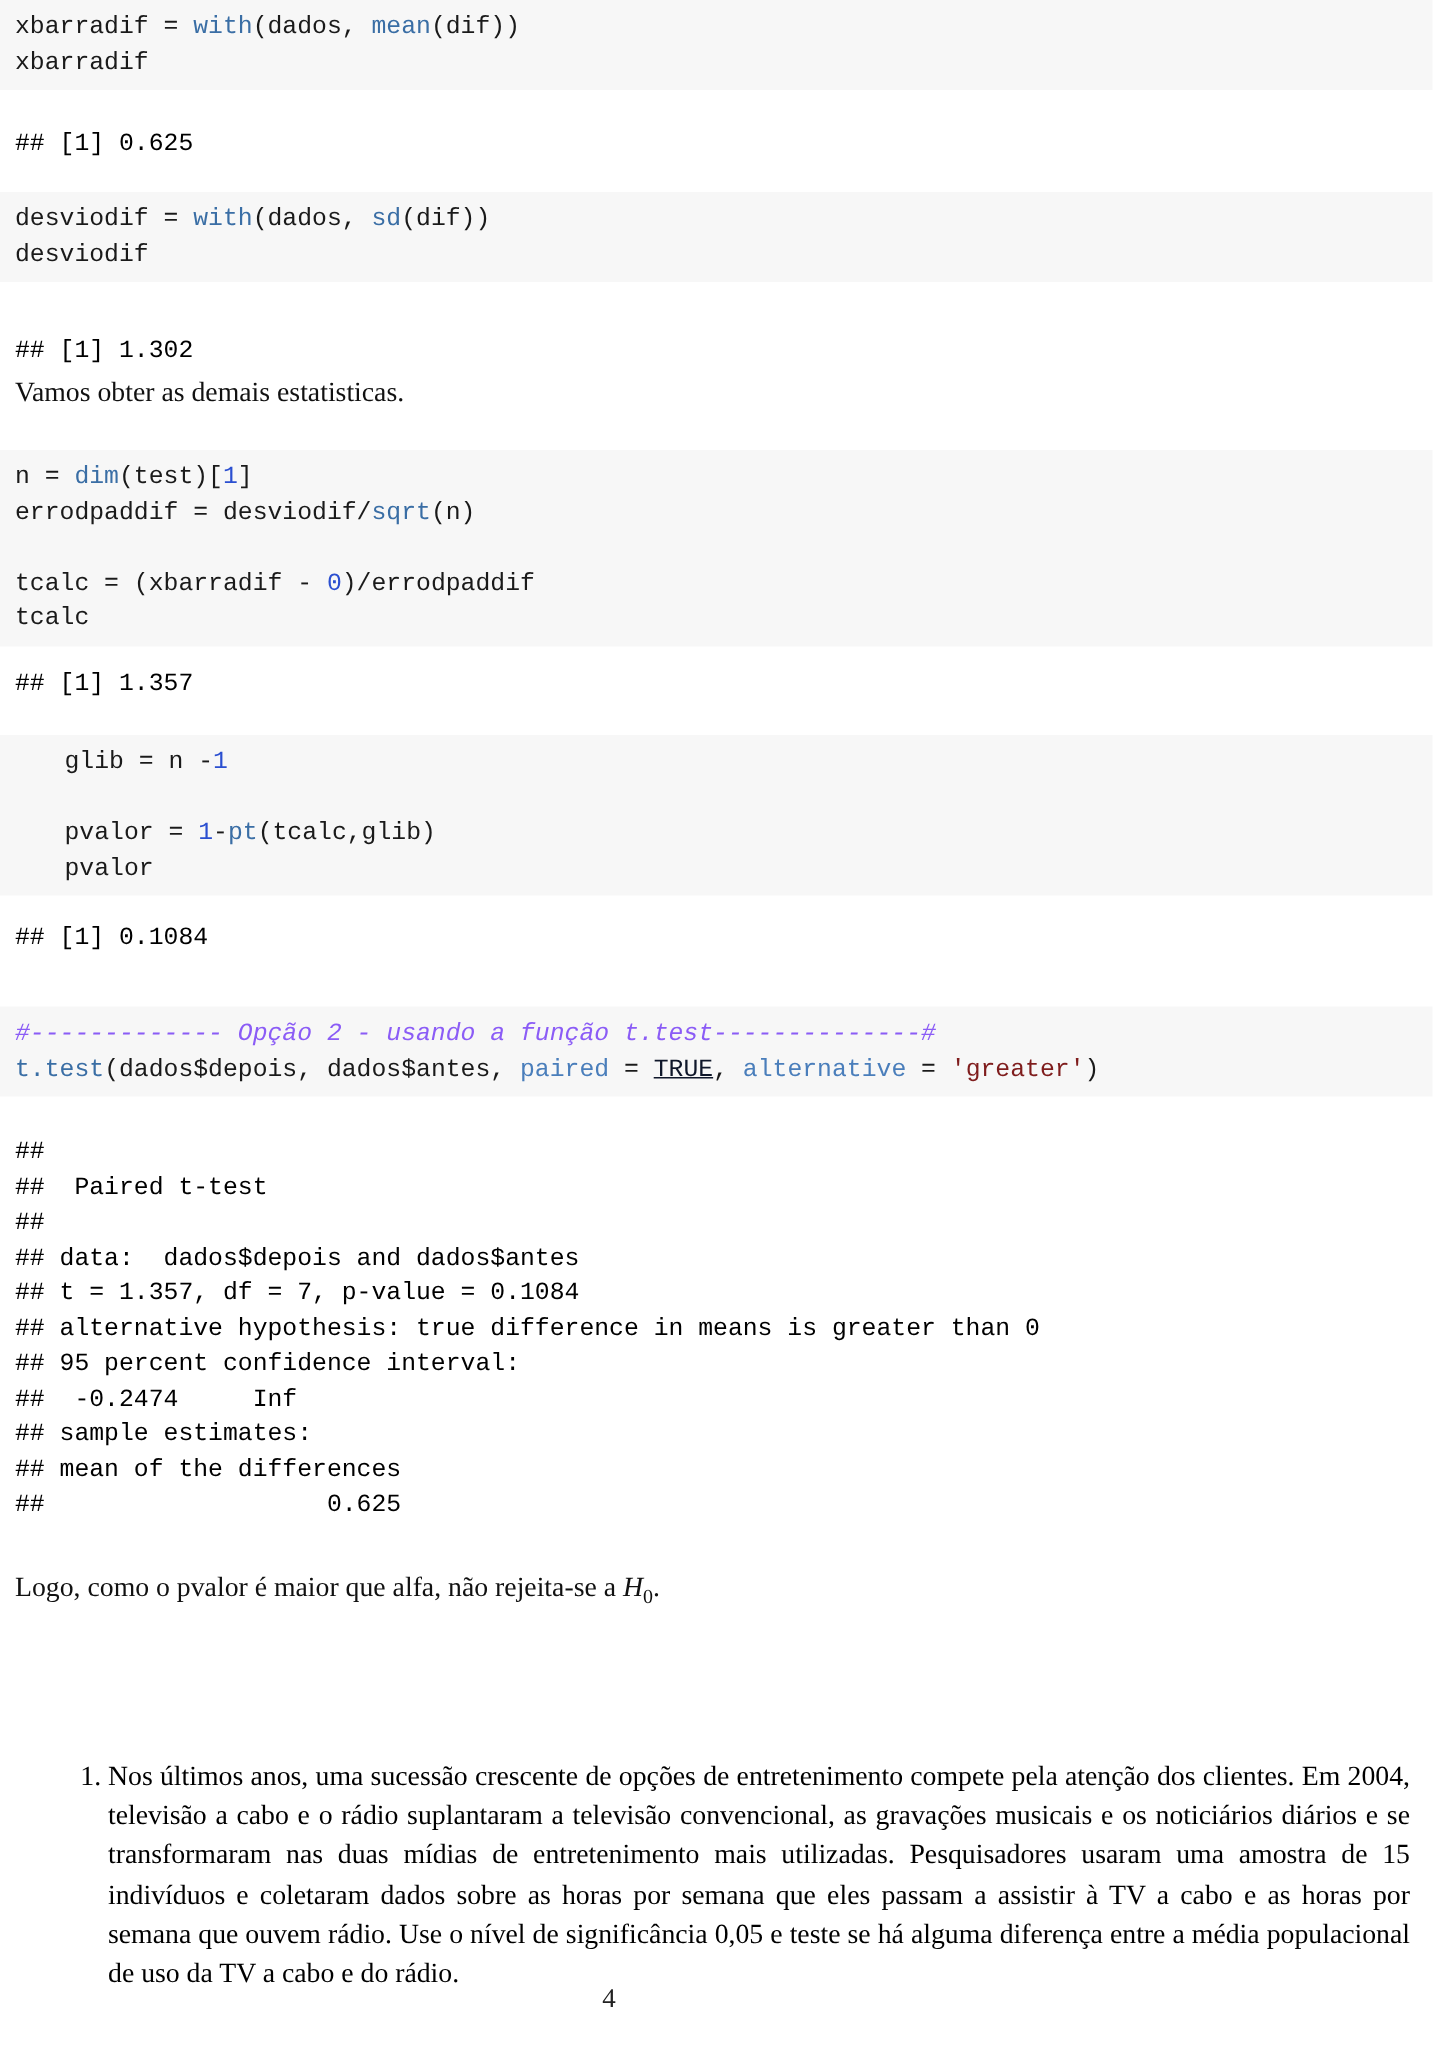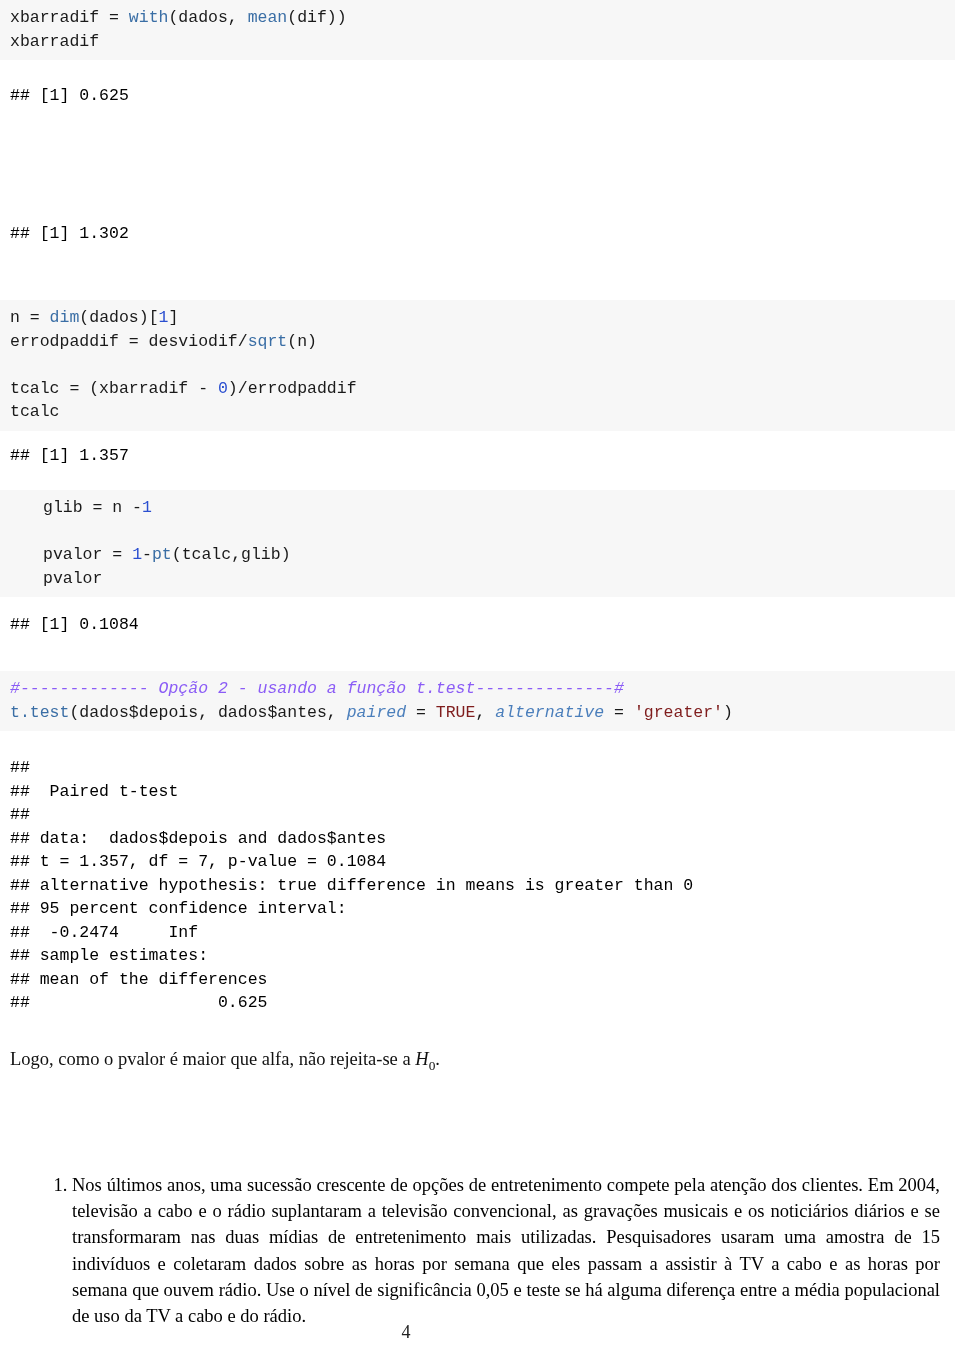--- a/index.html
+++ b/index.html
@@ -48,22 +48,22 @@
     box-sizing: border-box;
     width: 955px;
   }
   .outblock pre {
     color: #000000;
   }
 
   
   .tok-fn      { color: #3a6ea5; }
   .tok-num     { color: #2b4fd0; }
-  .tok-arg     { color: #4a7ebb; font-style: italic; }
-  .tok-const   { color: #7f1d1d; }
+  .tok-arg     { color: #4a7ebb; }
+  .tok-const   { color: #0f172a; text-decoration: underline; }
   .tok-str     { color: #7f1d1d; }
   .tok-comment { color: #8b5cf6; font-style: italic; }
   .tok-plain   { color: #1a1a1a; }
 
   
   p.body {
     margin: 0;
     font-size: 18.5px;
     line-height: 26px;
     color: #111111;
@@ -118,28 +118,35 @@
 
   <div class="codeblock abs" style="left:0px; top:0px;">
     <pre><span class="tok-plain">xbarradif = </span><span class="tok-fn">with</span><span class="tok-plain">(dados, </span><span class="tok-fn">mean</span><span class="tok-plain">(dif))</span>
 <span class="tok-plain">xbarradif</span></pre>
   </div>
 
   <div class="outblock abs" style="left:0px; top:84px;">
     <pre>## [1] 0.625</pre>
   </div>
 
+  <div class="codeblock abs" style="left:0px; top:128px;">
+    <pre><span class="tok-plain">desviodif = </span><span class="tok-fn">with</span><span class="tok-plain">(dados, </span><span class="tok-fn">sd</span><span class="tok-plain">(dif))</span>
+<span class="tok-plain">desviodif</span></pre>
+  </div>
 
   <div class="outblock abs" style="left:0px; top:222px;">
     <pre>## [1] 1.302</pre>
   </div>
 
+  <div class="abs" style="left:10px; top:249px; width:930px;">
+    <p class="body">Vamos obter as demais estatisticas.</p>
+  </div>
 
   <div class="codeblock abs" style="left:0px; top:300px;">
-    <pre><span class="tok-plain">n = </span><span class="tok-fn">dim</span><span class="tok-plain">(dados)[</span><span class="tok-num">1</span><span class="tok-plain">]</span>
+    <pre><span class="tok-plain">n = </span><span class="tok-fn">dim</span><span class="tok-plain">(test)[</span><span class="tok-num">1</span><span class="tok-plain">]</span>
 <span class="tok-plain">errodpaddif = desviodif/</span><span class="tok-fn">sqrt</span><span class="tok-plain">(n)</span>
 <span></span>
 <span class="tok-plain">tcalc = (xbarradif - </span><span class="tok-num">0</span><span class="tok-plain">)/errodpaddif</span>
 <span class="tok-plain">tcalc</span></pre>
   </div>
 
   <div class="outblock abs" style="left:0px; top:444px;">
     <pre>## [1] 1.357</pre>
   </div>
 

